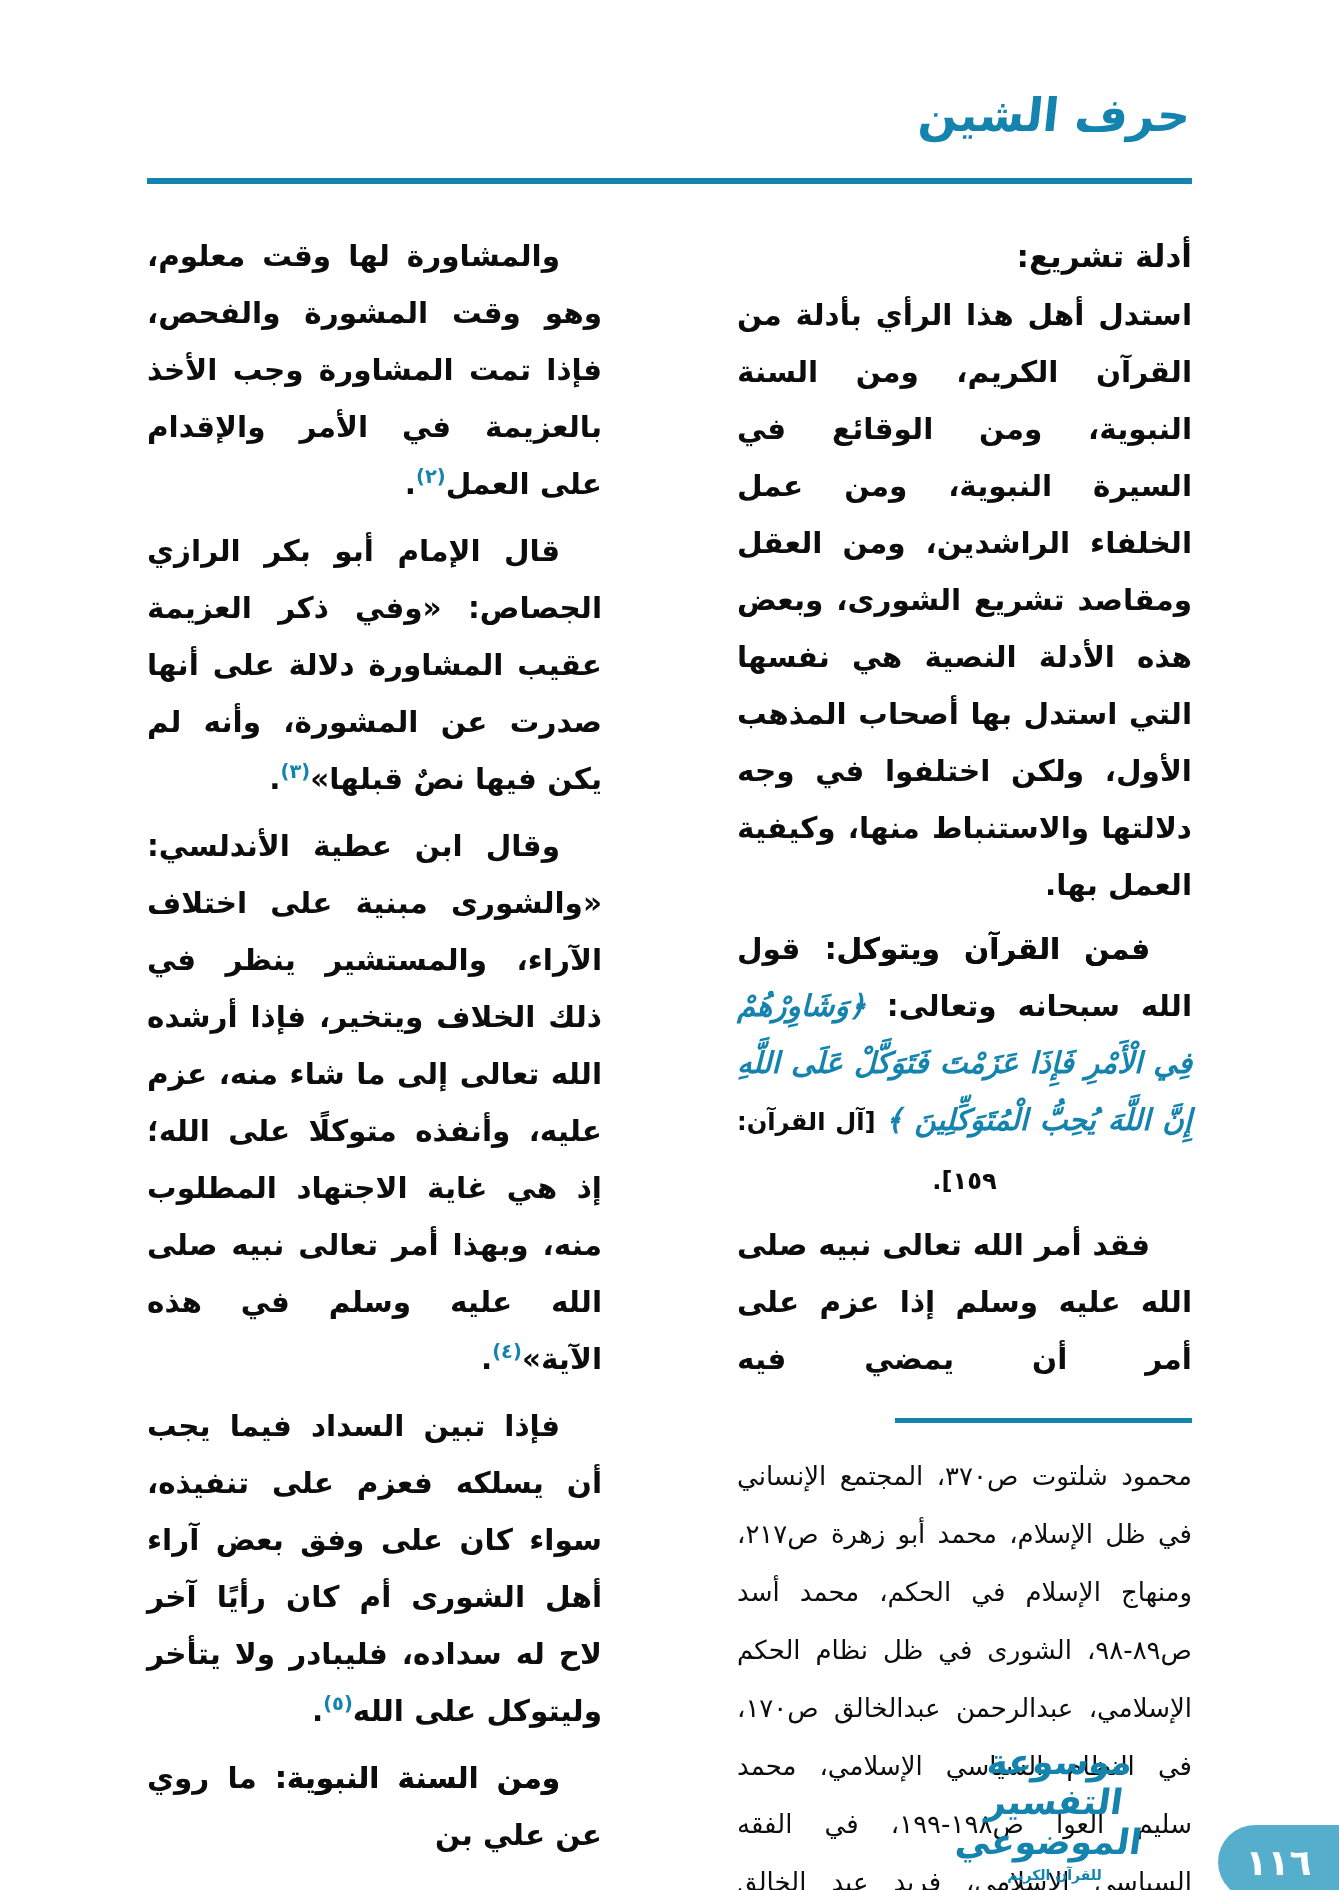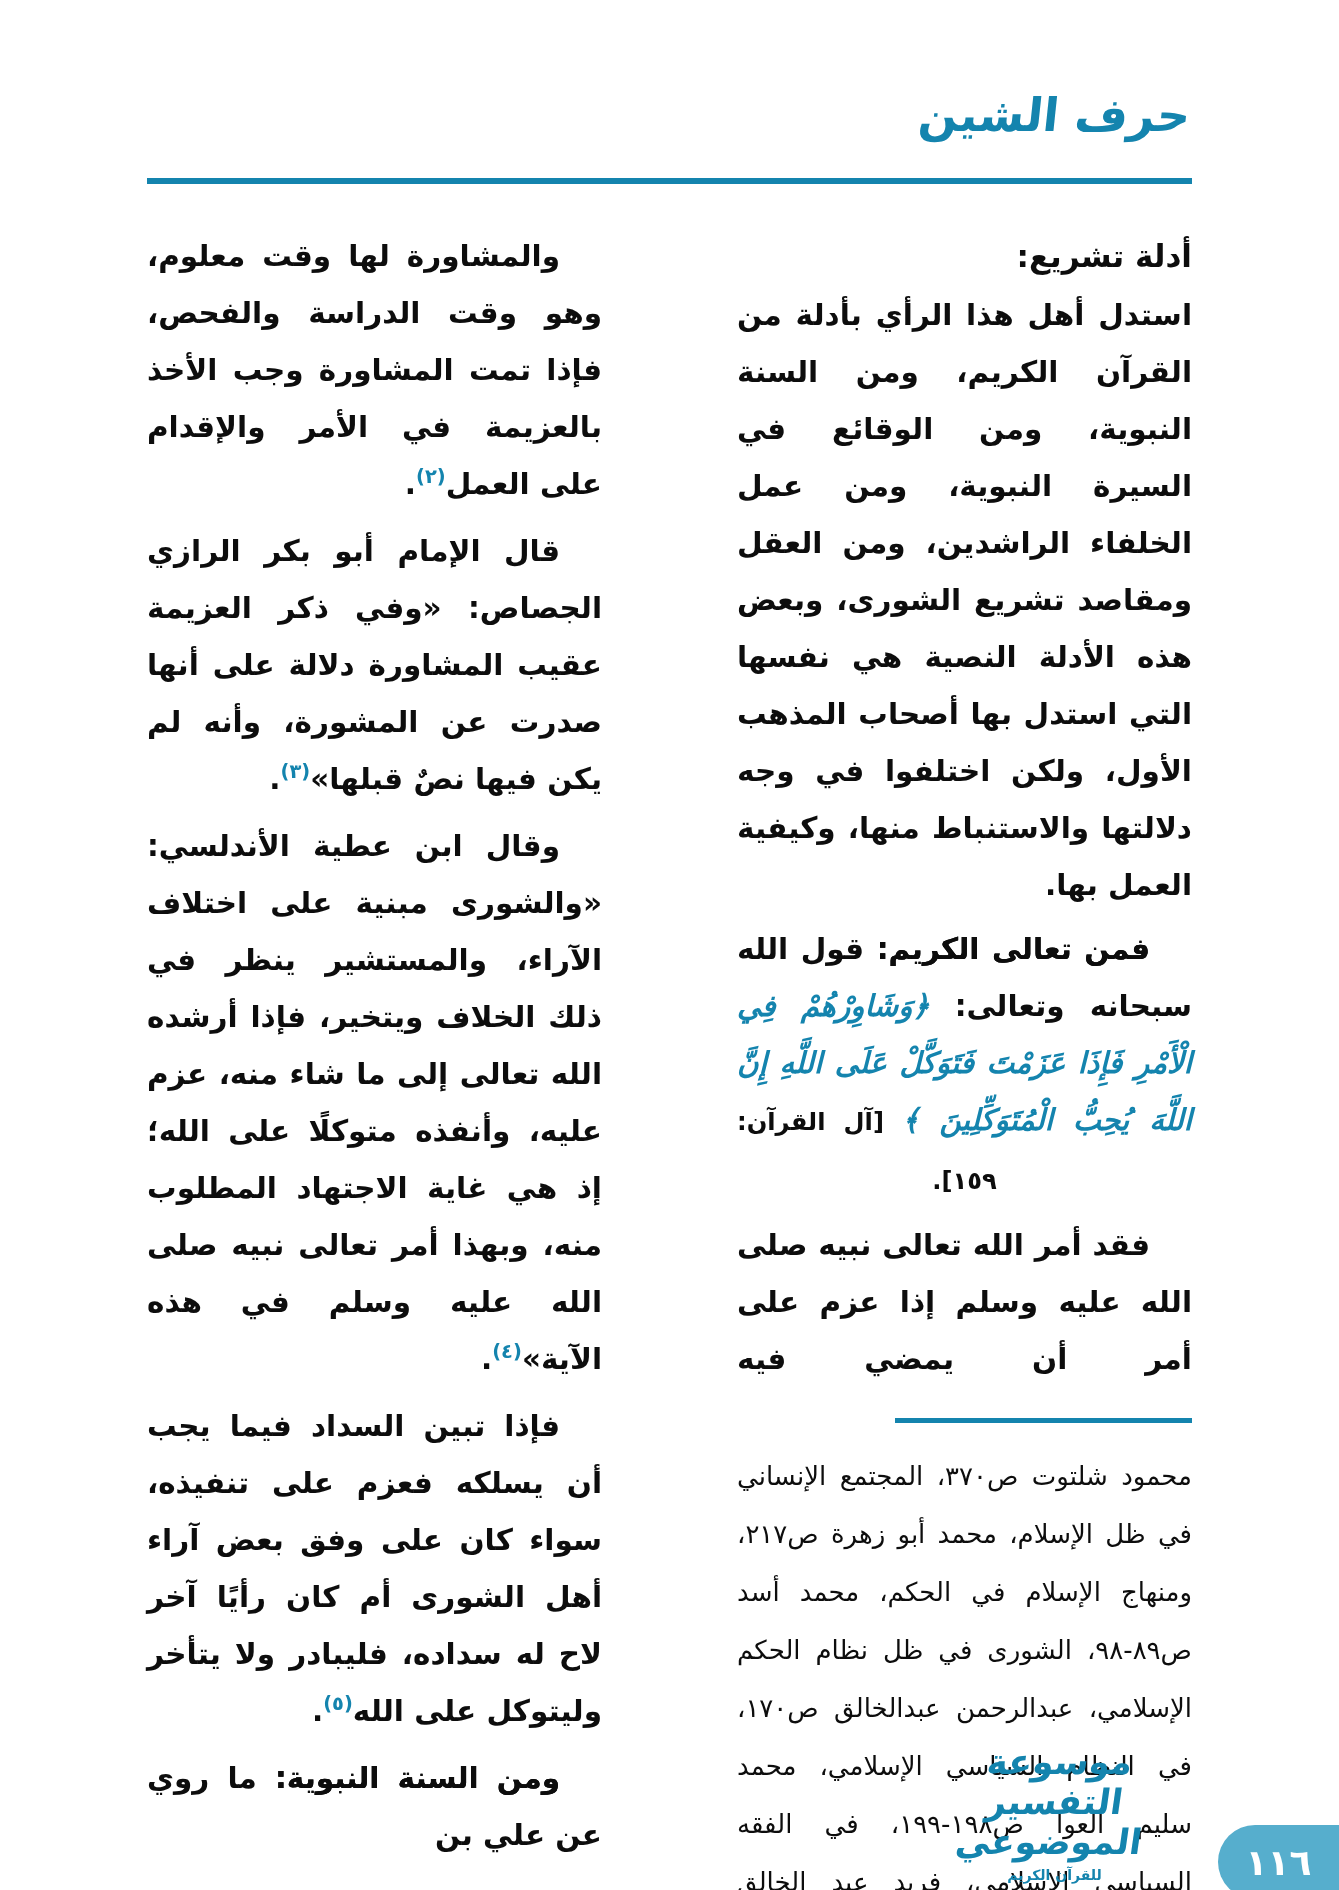--- a/index.html
+++ b/index.html
@@ -71,28 +71,28 @@
 <div class="page">
 
   <div class="header-title">حرف الشين</div>
   <div class="header-rule"></div>
 
   <div class="columns">
 
     <div class="col">
       <p class="heading">أدلة تشريع:</p>
       <p class="para noindent"><span>استدل أهل هذا الرأي بأدلة من القرآن الكريم، ومن السنة النبوية، ومن الوقائع في السيرة النبوية، ومن عمل الخلفاء الراشدين، ومن العقل ومقاصد تشريع الشورى، وبعض هذه الأدلة النصية هي نفسها التي استدل بها أصحاب المذهب الأول، ولكن اختلفوا في وجه دلالتها والاستنباط منها، وكيفية العمل بها.</span></p>
-      <p class="para center-last"><span class="lead">فمن تعالى الكريم: </span><span>قول الله سبحانه وتعالى: </span><span class="verse">﴿وَشَاوِرْهُمْ فِي الْأَمْرِ فَإِذَا عَزَمْتَ فَتَوَكَّلْ عَلَى اللَّهِ إِنَّ اللَّهَ يُحِبُّ الْمُتَوَكِّلِينَ ﴾</span><span class="ref"> [آل القرآن: </span><span class="ref">١٥٩].</span></p>
+      <p class="para center-last"><span class="lead">فمن القرآن ويتوكل: </span><span>قول الله سبحانه وتعالى: </span><span class="verse">﴿وَشَاوِرْهُمْ فِي الْأَمْرِ فَإِذَا عَزَمْتَ فَتَوَكَّلْ عَلَى اللَّهِ إِنَّ اللَّهَ يُحِبُّ الْمُتَوَكِّلِينَ ﴾</span><span class="ref"> [آل القرآن: </span><span class="ref">١٥٩].</span></p>
       <p class="para justify-last"><span>فقد أمر الله تعالى نبيه صلى الله عليه وسلم إذا عزم على أمر أن يمضي فيه</span></p>
       <div class="fnsep r"></div>
       <p class="fnblock">محمود شلتوت ص٣٧٠، المجتمع الإنساني في ظل الإسلام، محمد أبو زهرة ص٢١٧، ومنهاج الإسلام في الحكم، محمد أسد ص٨٩-٩٨، الشورى في ظل نظام الحكم الإسلامي، عبدالرحمن عبدالخالق ص١٧٠، في النظام السياسي الإسلامي، محمد سليم العوا ص١٩٨-١٩٩، في الفقه السياسي الإسلامي، فريد عبد الخالق ص٦٨-٧٠، المشروعية في النظام الإسلامي، مصطفى كمال وصفي ص٥٧-٥٨، من فقه الدولة في الإسلام، يوسف القرضاوي ص١٤٦، خصائص التشريع الإسلامي، فتحي الدريني ص٤٧٧-٤٧٨، مبادئ نظام الحكم، فؤاد محمد النادي ص٢١١- ٢١٣، مبدأ الشورى في الشريعة الإسلامية، إسماعيل البدوي ص١١٧-١١٨.</p>
     </div>
 
     <div class="col">
-      <p class="para"><span>والمشاورة لها وقت معلوم، وهو وقت الدراسة والفحص، فإذا تمت المشاورة وجب الأخذ بالعزيمة في الأمر والإقدام على العمل</span><span class="fnref">(٢)</span><span>.</span></p>
+      <p class="para"><span>والمشاورة لها وقت معلوم، وهو وقت المشورة والفحص، فإذا تمت المشاورة وجب الأخذ بالعزيمة في الأمر والإقدام على العمل</span><span class="fnref">(٢)</span><span>.</span></p>
       <p class="para"><span>قال الإمام أبو بكر الرازي الجصاص: «وفي ذكر العزيمة عقيب المشاورة دلالة على أنها صدرت عن المشورة، وأنه لم يكن فيها نصٌ قبلها»</span><span class="fnref">(٣)</span><span>.</span></p>
       <p class="para"><span>وقال ابن عطية الأندلسي: «والشورى مبنية على اختلاف الآراء، والمستشير ينظر في ذلك الخلاف ويتخير، فإذا أرشده الله تعالى إلى ما شاء منه، عزم عليه، وأنفذه متوكلًا على الله؛ إذ هي غاية الاجتهاد المطلوب منه، وبهذا أمر تعالى نبيه صلى الله عليه وسلم في هذه الآية»</span><span class="fnref">(٤)</span><span>.</span></p>
       <p class="para"><span>فإذا تبين السداد فيما يجب أن يسلكه فعزم على تنفيذه، سواء كان على وفق بعض آراء أهل الشورى أم كان رأيًا آخر لاح له سداده، فليبادر ولا يتأخر وليتوكل على الله</span><span class="fnref">(٥)</span><span>.</span></p>
       <p class="para"><span class="lead">ومن السنة النبوية: </span><span>ما روي عن علي بن</span></p>
 
     </div>
 
   </div>
 
   <div class="logo">

